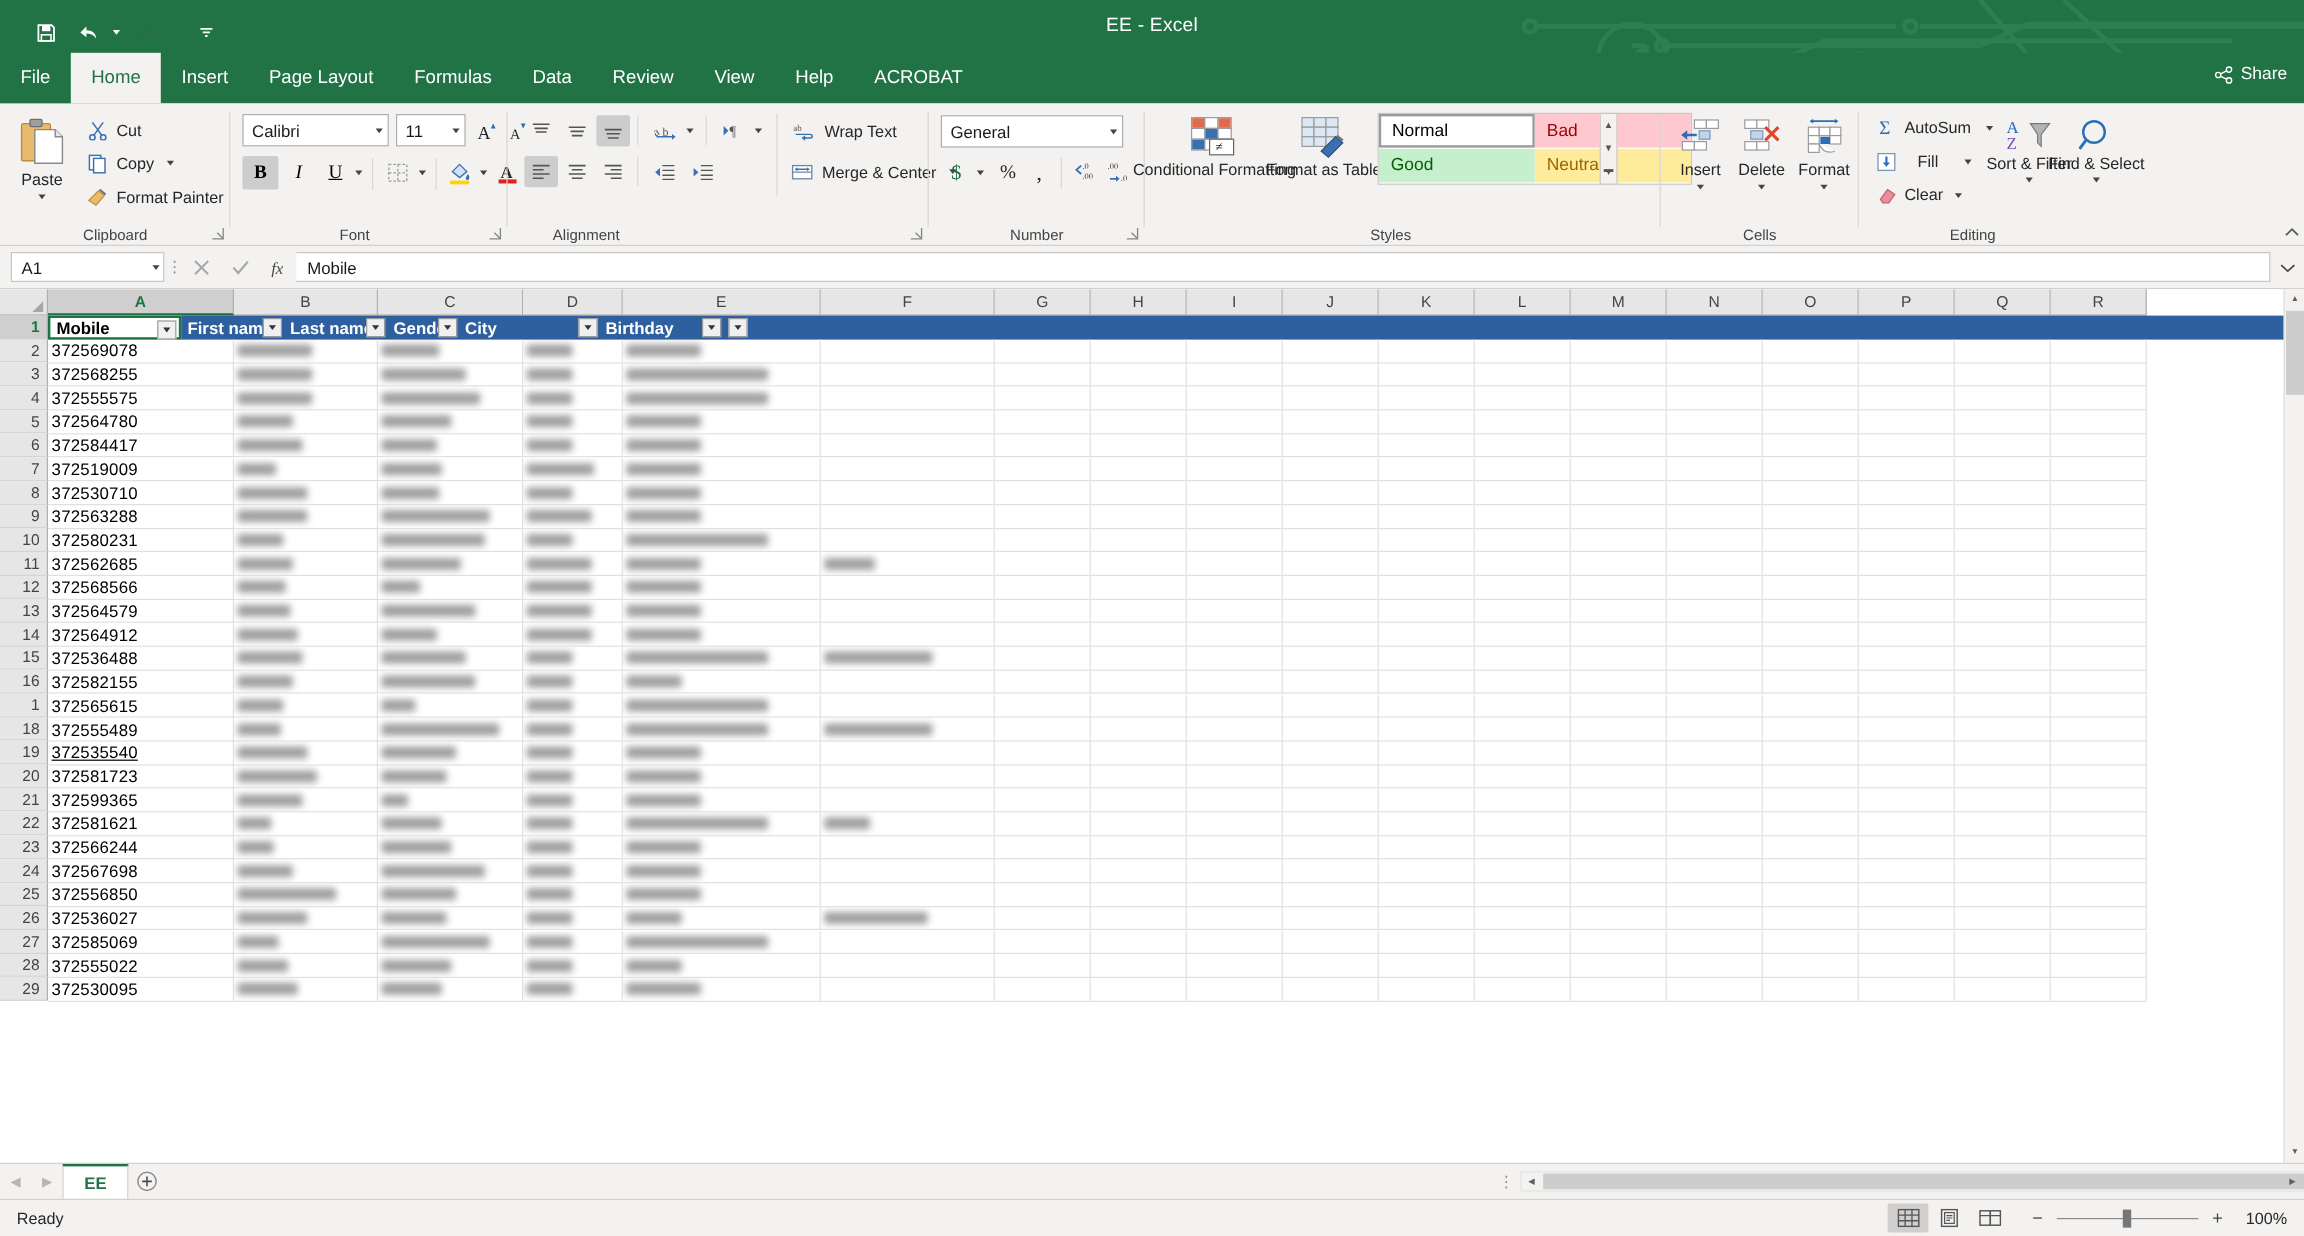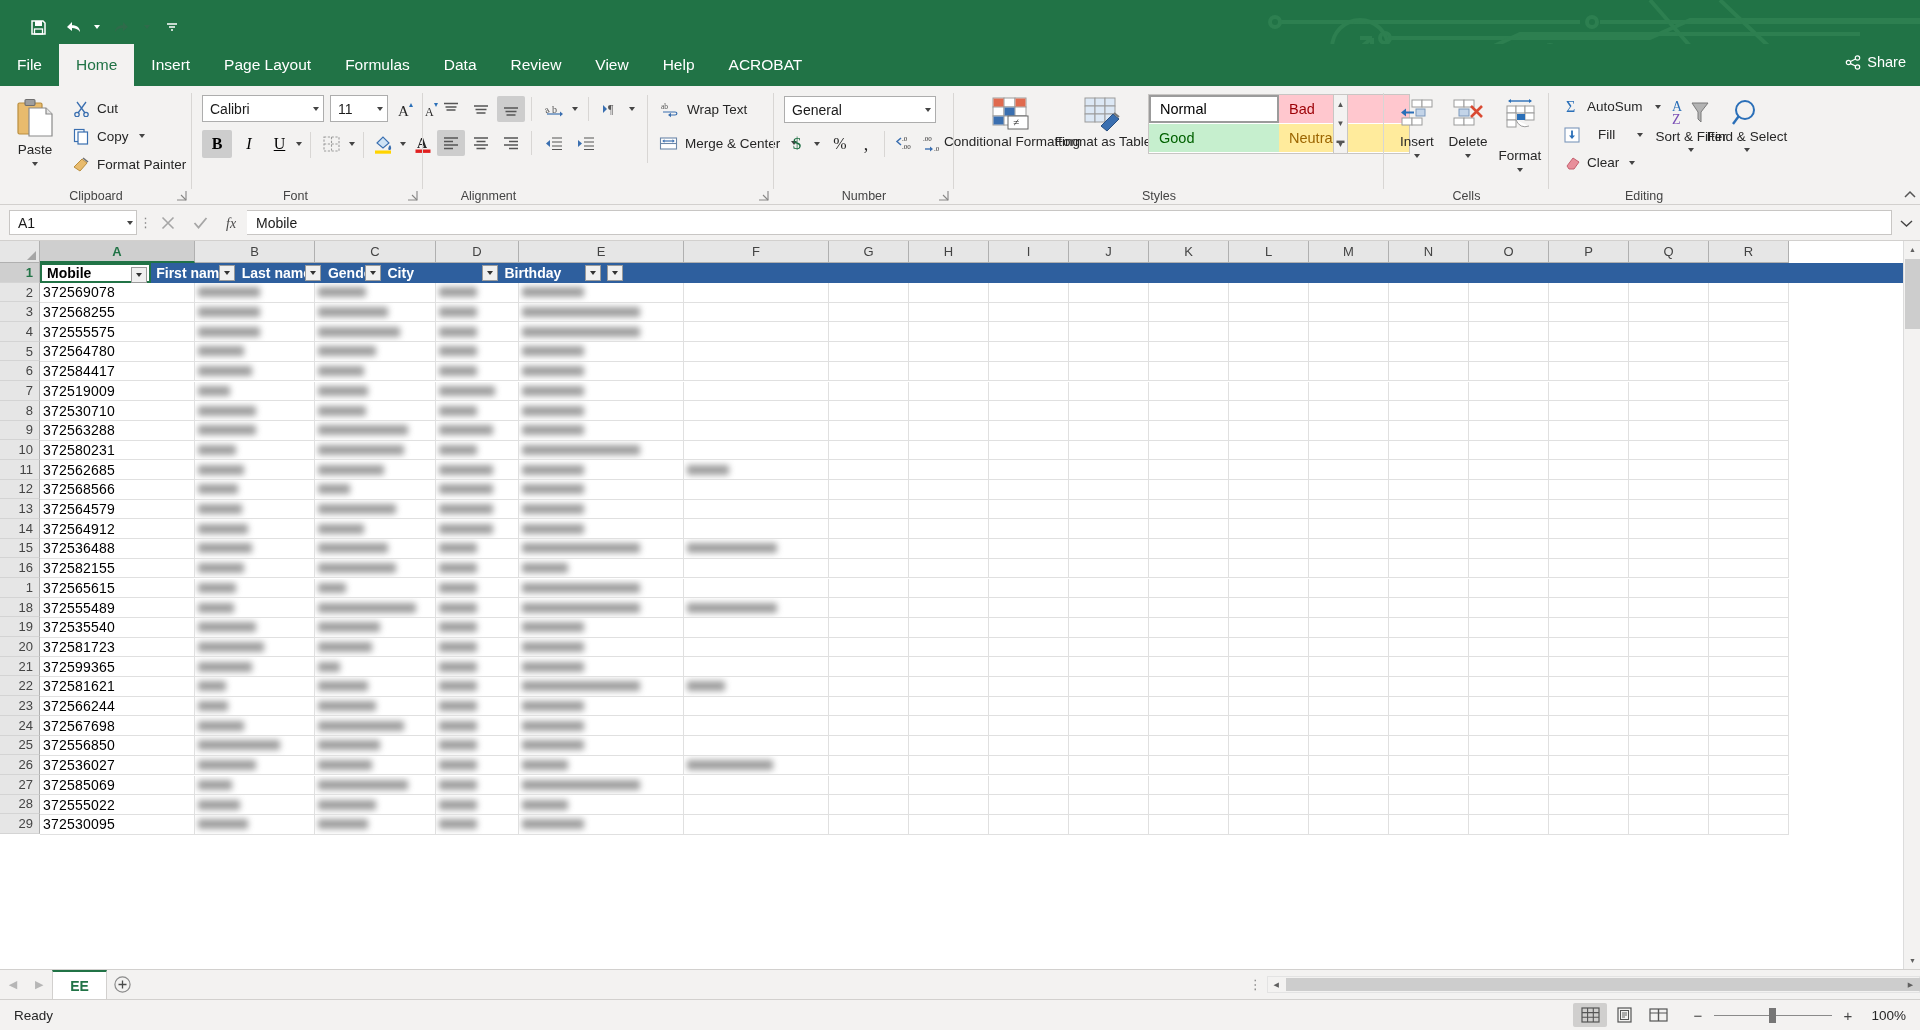--- a/index.html
+++ b/index.html
@@ -263,20 +263,21 @@
     <div class="qat-caret">
       <span class="caret-s" style="border-top-color:#2f6b4a"></span>
     </div>
     <div class="qat-btn">
       <svg width="14" height="14" viewBox="0 0 14 14">
           <path d="M2 4h10M4 7h6M6 10h2" stroke="#fff" stroke-width="1.5"></path>
         </svg>
     </div>
   </div>
 
+  <div class="title-text">EE  -  Excel</div>
 
 </div>
 
 <div class="tabstrip">
   <div class="tab file">File</div>
   <div class="tab active">Home</div>
   <div class="tab">Insert</div>
   <div class="tab">Page Layout</div>
   <div class="tab">Formulas</div>
   <div class="tab">Data</div>
@@ -688,21 +689,21 @@
               <rect x="13" y="8" width="9" height="7"></rect>
               <rect x="22" y="8" width="9" height="7"></rect>
               <rect x="4" y="15" width="9" height="7"></rect>
               <rect x="22" y="15" width="9" height="7"></rect>
               <rect x="4" y="22" width="9" height="7"></rect>
             </g>
             <rect x="14" y="16" width="8" height="6" fill="#2a6fb8"></rect>
             <path d="M13 22 Q17 31 26 28" fill="#fff" stroke="#9b9b9b" stroke-width="1"></path>
           </svg>
       </span>
-      <span class="rlabel" style="margin-top:16px">Format</span>
+      <span class="rlabel" style="margin-top:2px">Format</span>
       <span class="caret-s" style="margin-top:5px"></span>
     </div>
     <div class="rgroup-label">Cells</div>
     <div class="rgroup-sep" style="right:0"></div>
   </div>
 
   <div class="rgroup" style="left:1549px;width:230px">
     <div class="rbtn" style="position:absolute;left:10px;top:8px;height:25px;gap:6px;padding:0 5px">
       <span class="ic">
         <svg width="17" height="17" viewBox="0 0 17 17">
@@ -1359,21 +1360,21 @@
         <div class="cell" style="width: 80px;"></div>
         <div class="cell" style="width: 80px;"></div>
         <div class="cell" style="width: 80px;"></div>
         <div class="cell" style="width: 80px;"></div>
         <div class="cell" style="width: 80px;"></div>
         <div class="cell" style="width: 80px;"></div>
         <div class="cell" style="width: 80px;"></div>
         <div class="cell" style="width: 80px;"></div>
         <div class="cell" style="width: 80px;"></div>
       </div>
-      <div class="grid-row" style="top: 354.9px; width: 1880px;">
+      <div class="grid-row" style="top: 354.9px; width: 1880px; text-decoration: underline;">
         <div class="cell num" style="width: 155px; letter-spacing: 0.2px;">372535540</div>
         <div class="cell" style="width: 120px;">
           <div class="blur" style="width: 58px;"></div>
         </div>
         <div class="cell" style="width: 121px;">
           <div class="blur" style="width: 62px;"></div>
         </div>
         <div class="cell" style="width: 83px;">
           <div class="blur" style="width: 38px;"></div>
         </div>

